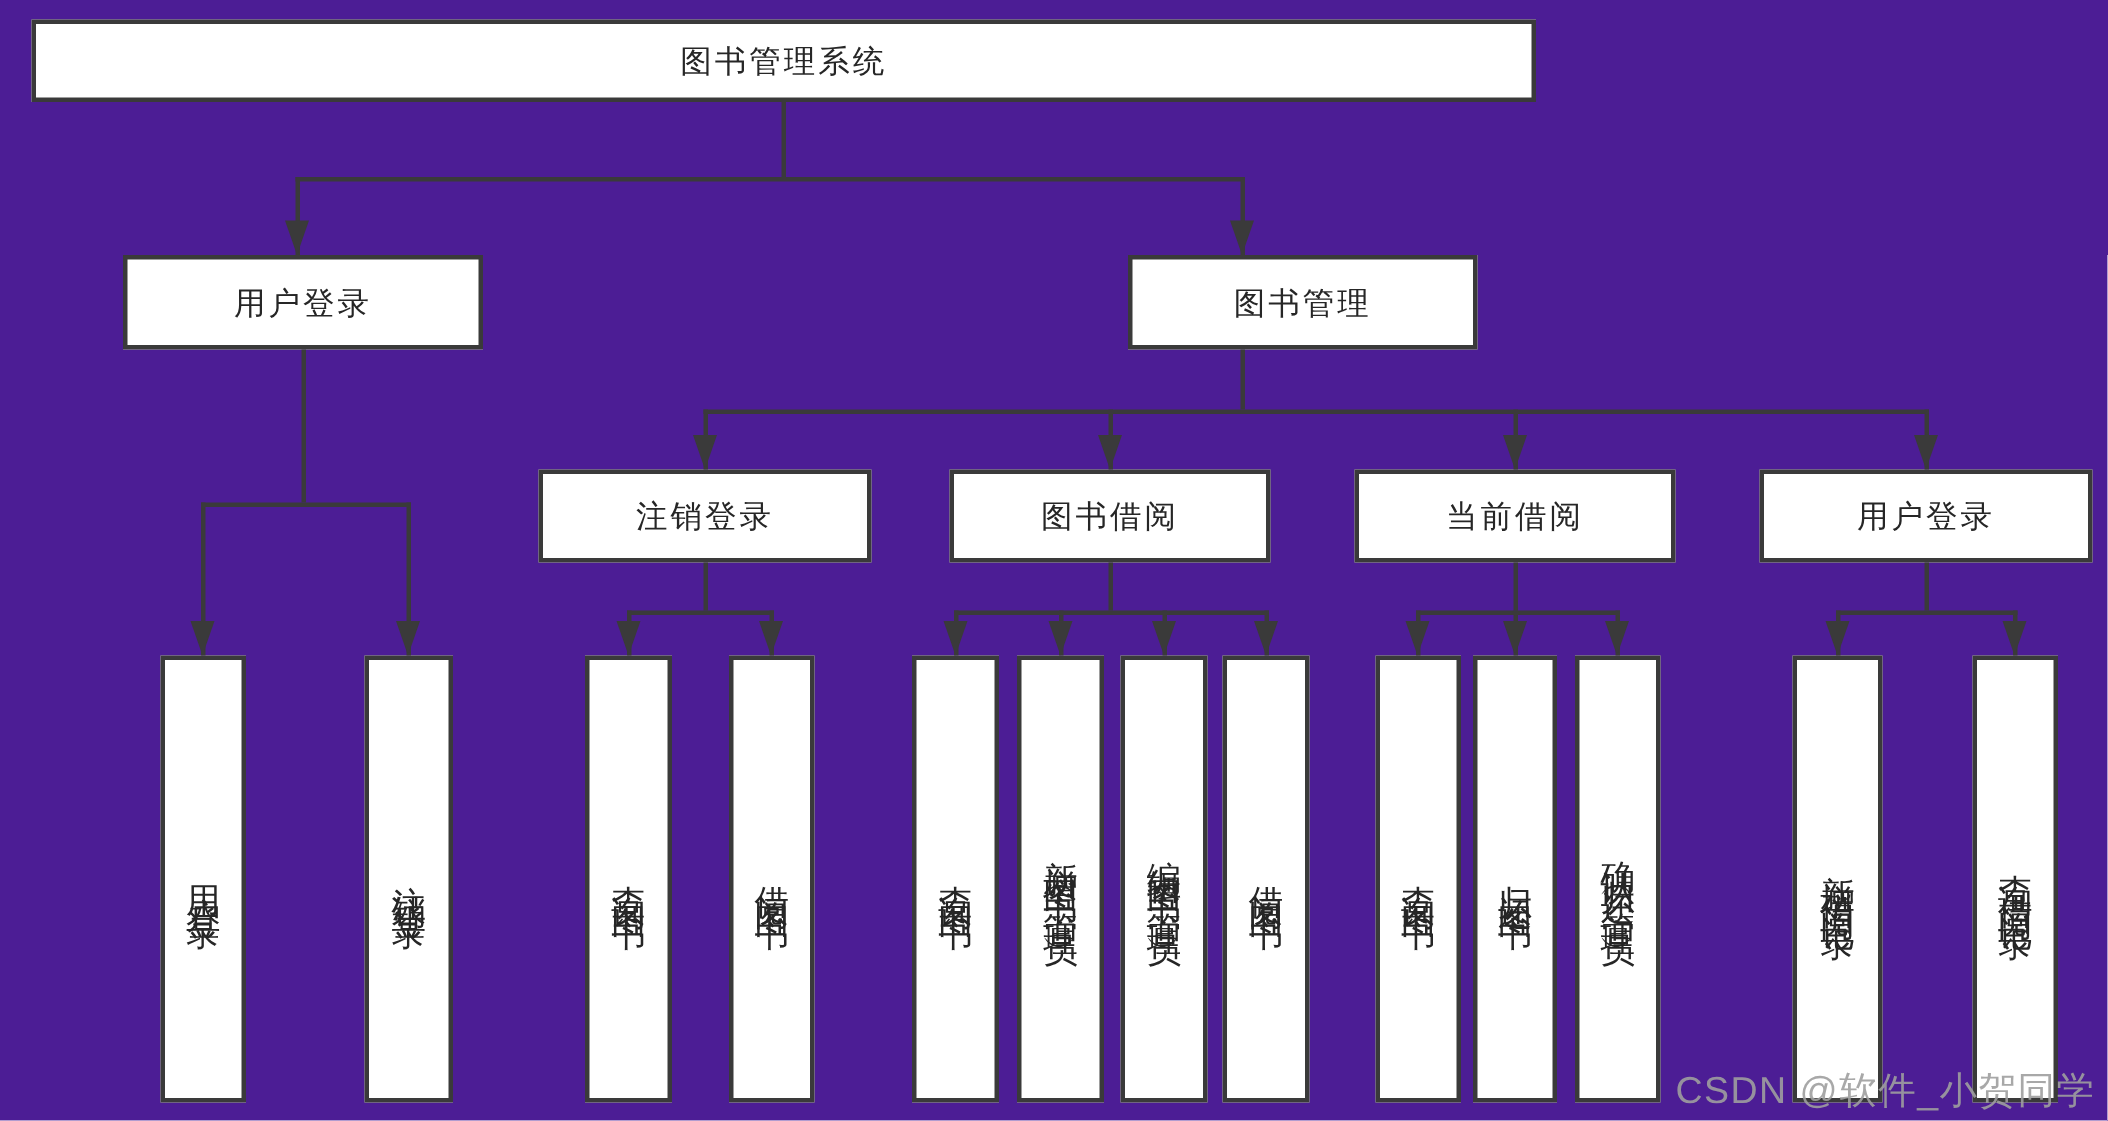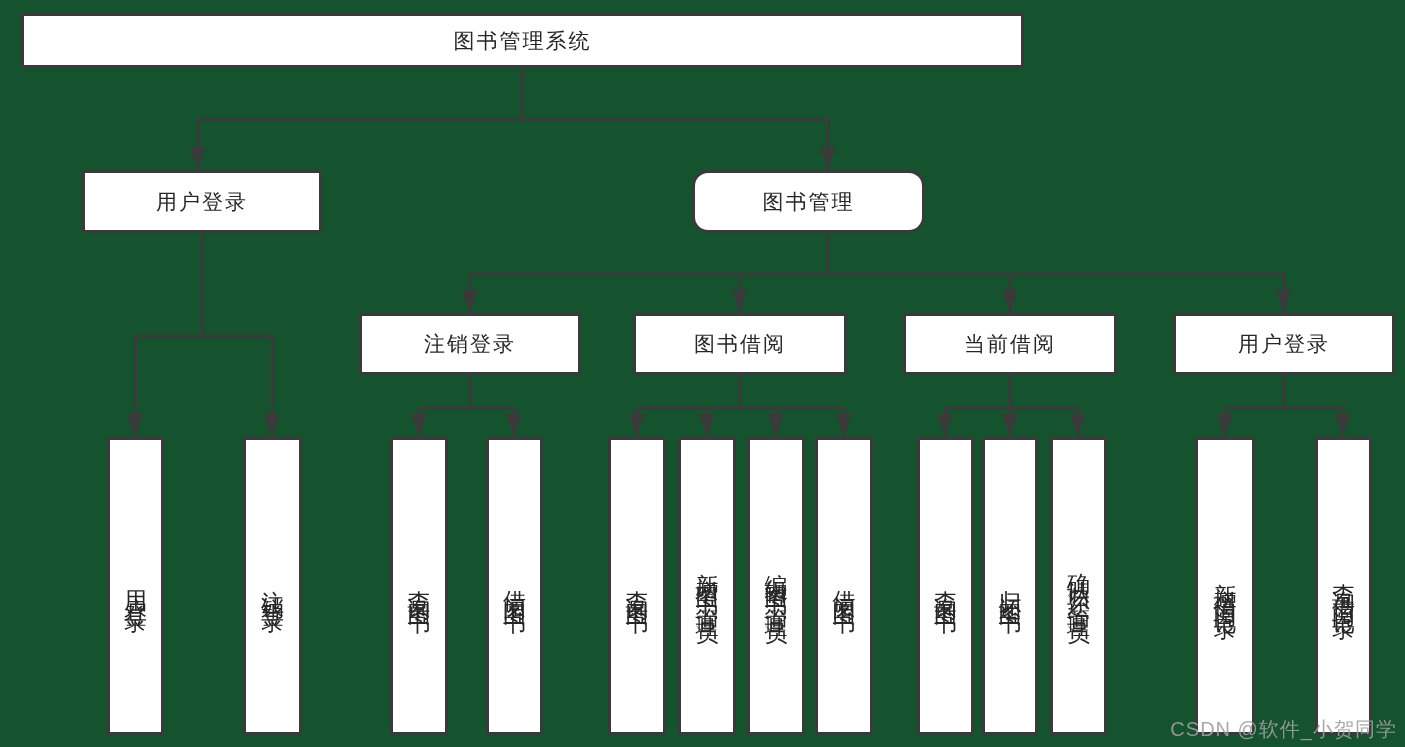--- a/index.html
+++ b/index.html
@@ -5,21 +5,21 @@
   html, body {
     margin: 0;
     padding: 0;
     background: #ffffff;
     font-family: "Liberation Sans", "DejaVu Sans", sans-serif;
   }
   .diagram {
     position: relative;
     width: 1405px;
     height: 747px;
-    background: #14532d;
+    background: #4c1d95;
     overflow: hidden;
   }
   .box {
     position: absolute;
     box-sizing: border-box;
     border: 3px solid #3a3a3a;
     background: #ffffff;
     display: flex;
     align-items: center;
     justify-content: center;
@@ -53,39 +53,39 @@
     width: 0;
     height: 0;
     border-left: 8px solid transparent;
     border-right: 8px solid transparent;
     border-top: 23px solid #3a3a3a;
   }
   .watermark {
     position: absolute;
     right: 8px;
     bottom: 4px;
-    font-size: 20px;
+    font-size: 25px;
     color: rgba(158, 158, 158, 0.9);
     letter-spacing: 1px;
     z-index: 10;
   }
 </style>
 </head>
 <body>
 
 <div class="diagram">
 
   <div class="box" style="left:21px;top:13px;width:1003px;height:55px;">
     <span class="h-label">图书管理系统</span>
   </div>
 
   <div class="box" style="left:82px;top:170px;width:240px;height:63px;">
     <span class="h-label">用户登录</span>
   </div>
-  <div class="box" style="left:692px;top:170px;width:233px;height:63px;border-radius:16px;">
+  <div class="box" style="left:752px;top:170px;width:233px;height:63px;">
     <span class="h-label">图书管理</span>
   </div>
 
   <div class="box" style="left:359px;top:313px;width:222px;height:62px;">
     <span class="h-label">注销登录</span>
   </div>
   <div class="box" style="left:633px;top:313px;width:214px;height:62px;">
     <span class="h-label">图书借阅</span>
   </div>
   <div class="box" style="left:903px;top:313px;width:214px;height:62px;">

